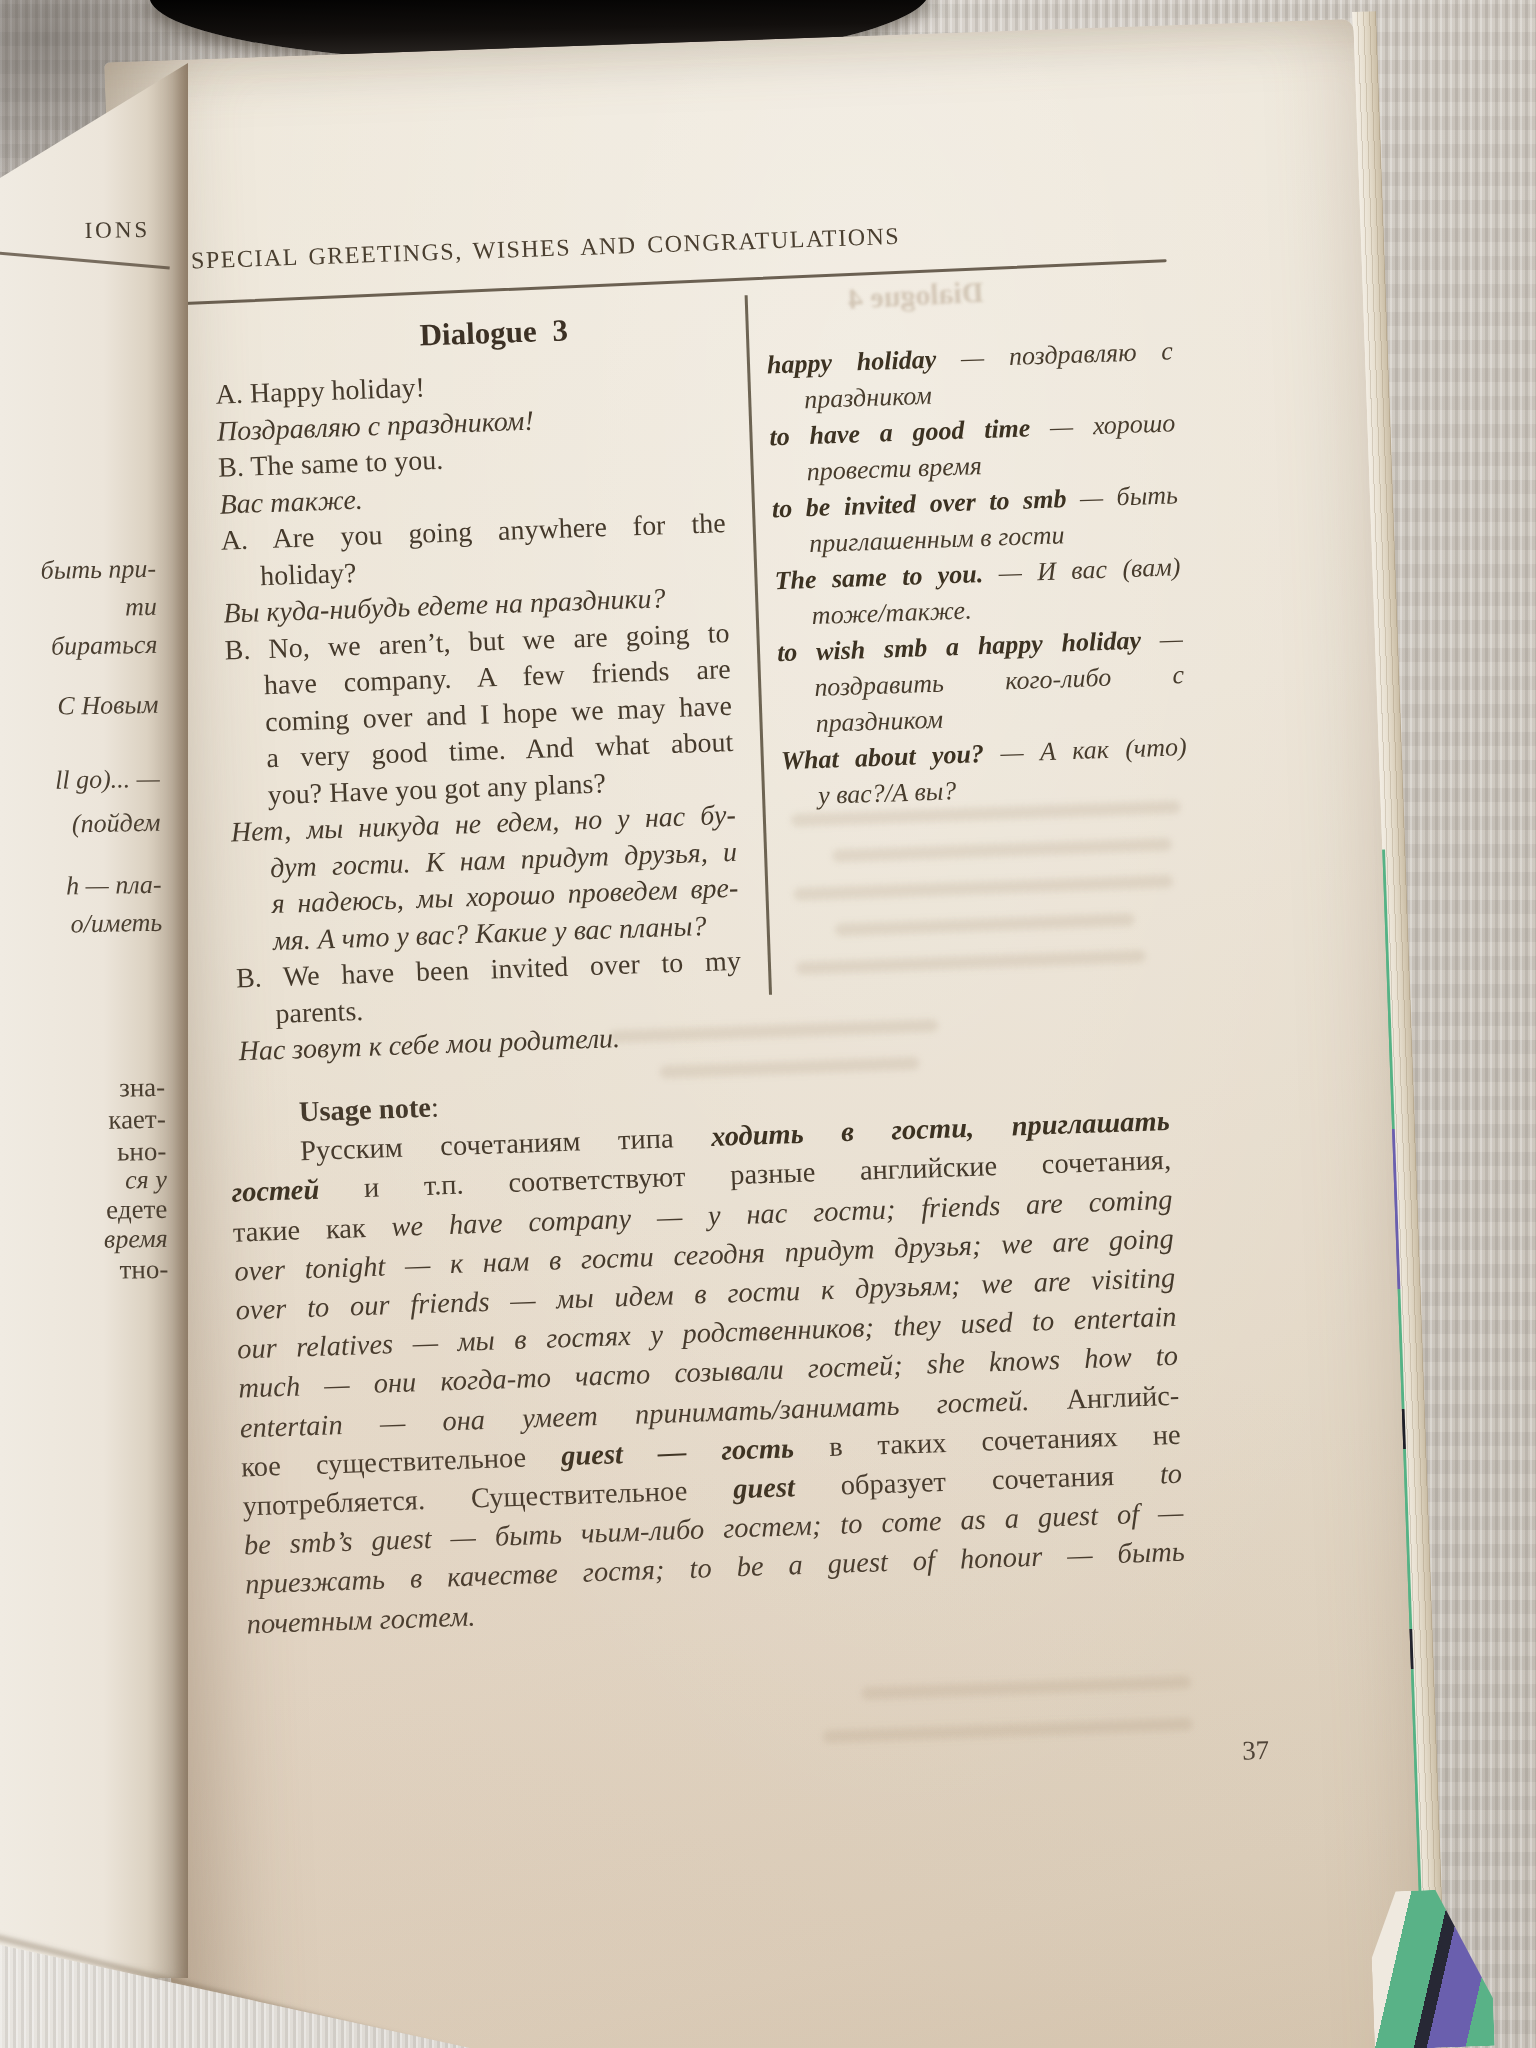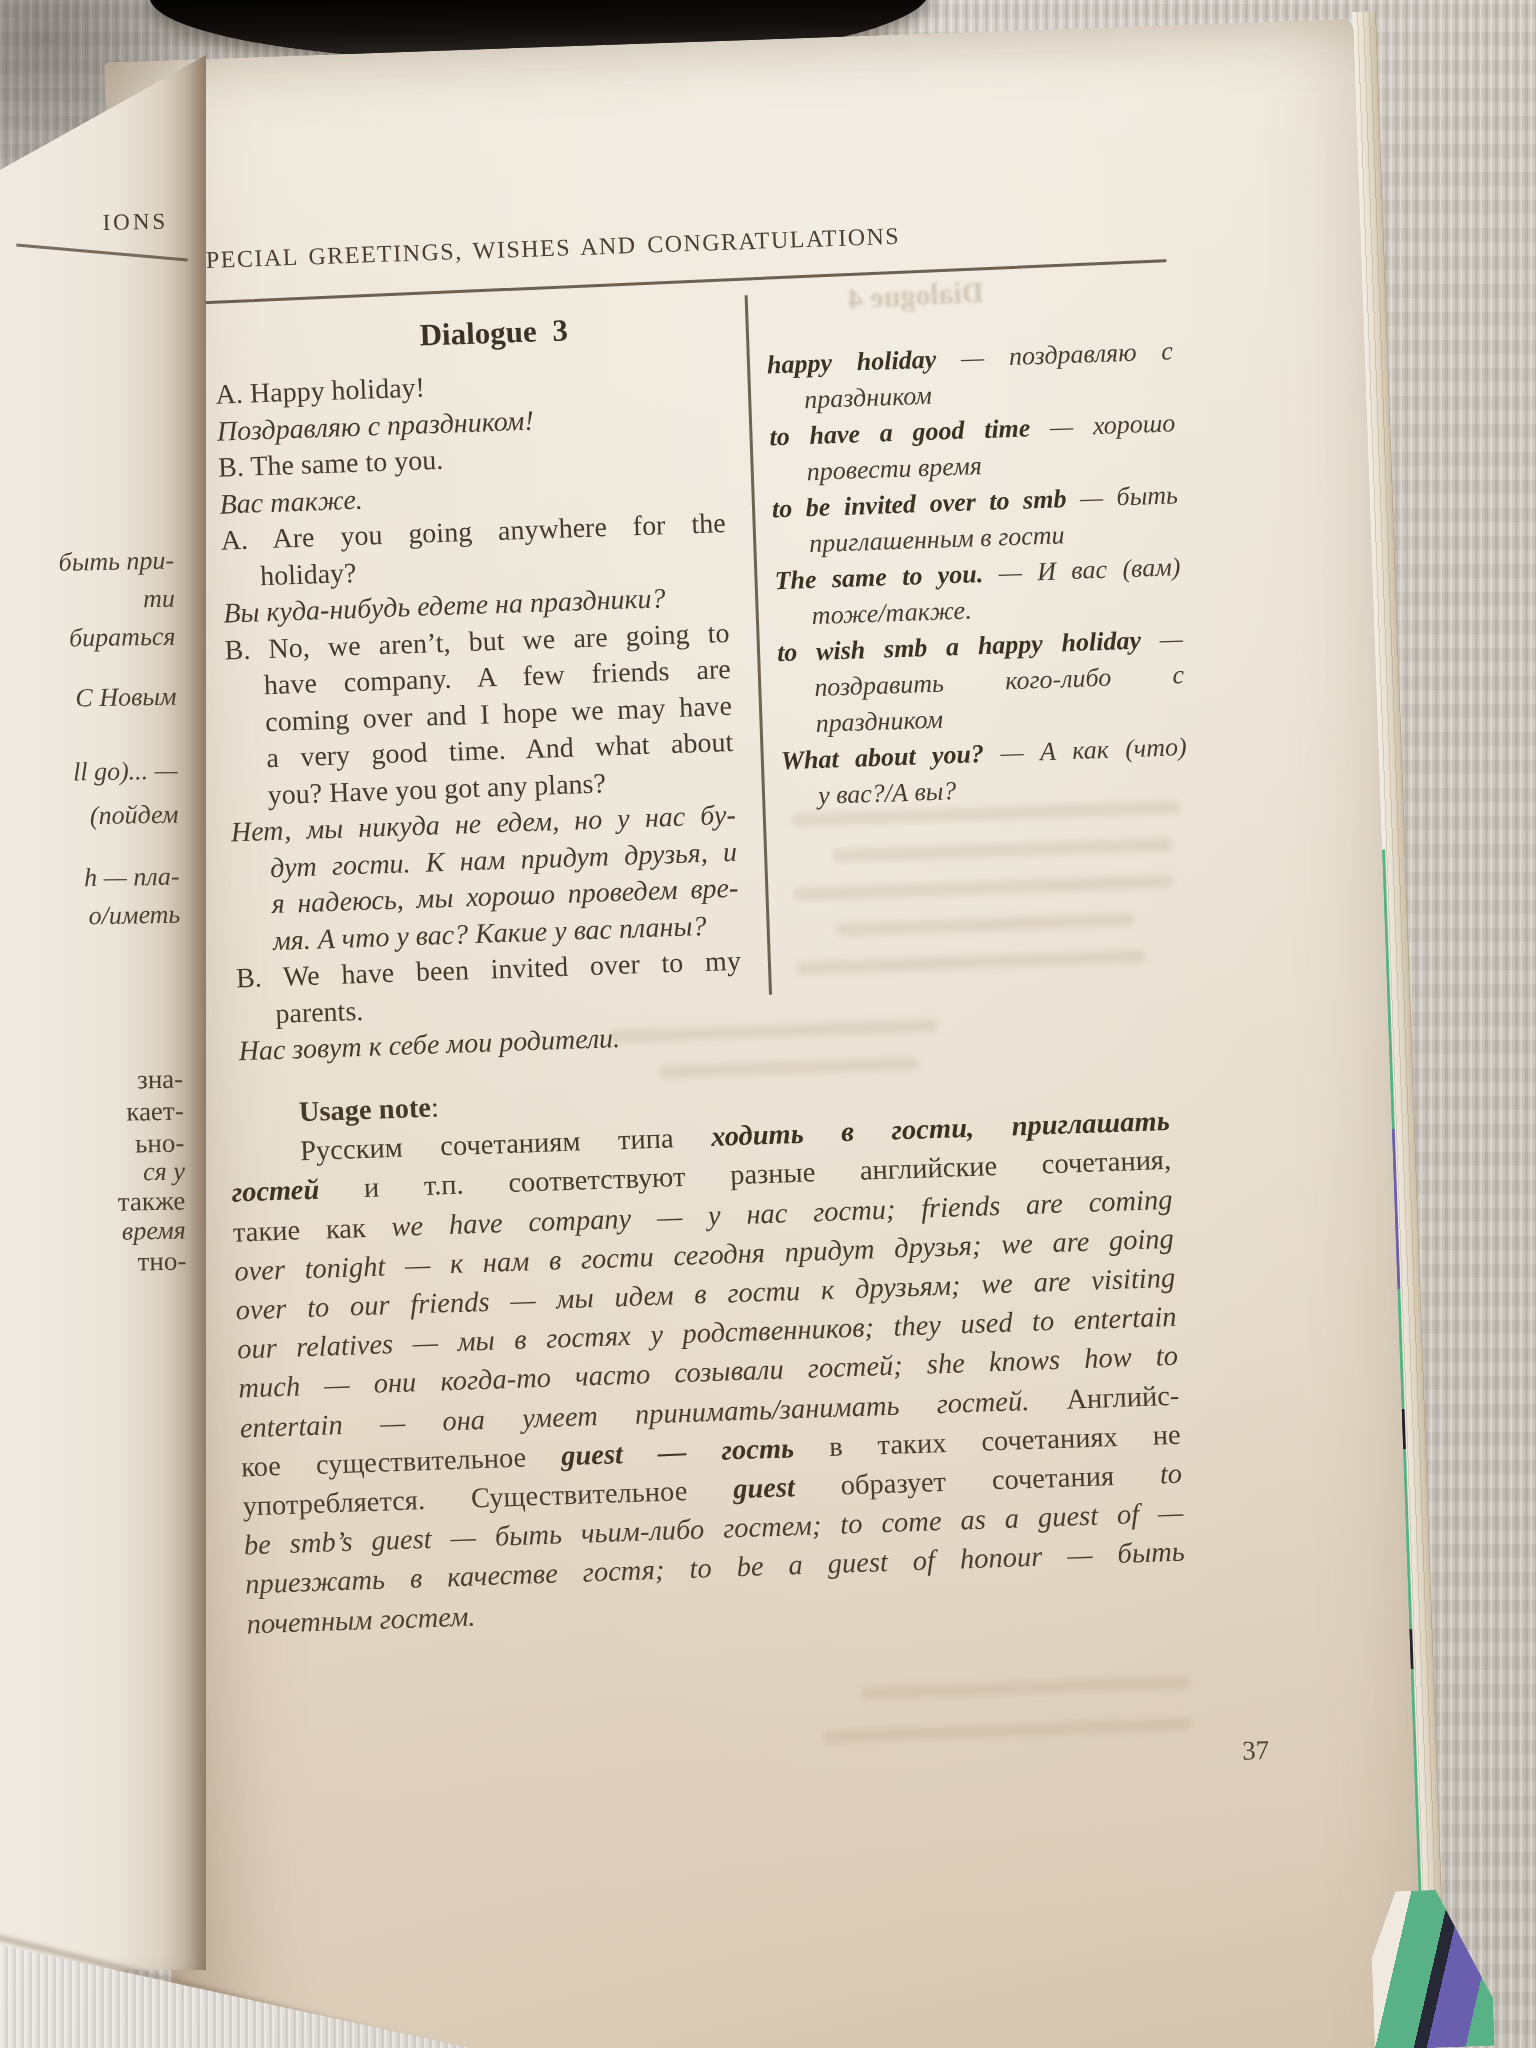--- a/index.html
+++ b/index.html
@@ -60,21 +60,21 @@
   .pgnum{position:absolute;left:1052px;top:1712px;width:80px;text-align:center;font-size:27px;color:#4a4034;}
   .ghost-title{position:absolute;left:735px;top:244px;font-weight:700;font-size:30px;
     color:rgba(150,124,94,.34);transform:scaleX(-1) rotate(1deg);filter:blur(1.6px);white-space:nowrap;}
   .gl{position:absolute;height:13px;border-radius:7px;background:rgba(152,130,102,.17);filter:blur(3px);}
   .g1{left:660px;top:775px;width:390px;} .g2{left:700px;top:812px;width:340px;}
   .g3{left:660px;top:849px;width:380px;} .g4{left:700px;top:886px;width:300px;}
   .g5{left:660px;top:923px;width:350px;} .g6{left:470px;top:985px;width:330px;}
   .g7{left:520px;top:1022px;width:260px;} .g8{left:700px;top:1650px;width:330px;}
   .g9{left:660px;top:1692px;width:370px;}
   
-  .lstrip{position:absolute;left:0;top:55px;width:206px;height:1915px;z-index:3;
+  .lstrip{position:absolute;left:0;top:63px;width:188px;height:1915px;z-index:3;
     clip-path:polygon(0 115px,100% 0,100% 100%,0 100%);
     background:linear-gradient(90deg,#f0ebe2 0%,#ece5da 55%,#dcd2c2 78%,#c0b3a1 92%,#a3917c 100%);
     box-shadow:inset -18px 0 22px -10px rgba(90,70,50,.35);}
   .lp-frags{position:absolute;inset:0;transform:rotate(-1deg);color:#4a3f31;}
   .lp-frags .frag{position:absolute;right:24px;white-space:nowrap;}
   .frag.it{font-style:italic;font-size:26px;}
   .frag.rm{font-size:27px;}
   .frag.hdr{font-size:23px;letter-spacing:3px;color:#473d30;}
   .lp-frags .frag:nth-of-type(1){top:155px;}
   .lp-frags .frag:nth-of-type(2){top:492px;}
@@ -216,21 +216,21 @@
       <div class="frag it">бираться</div>
       <div class="frag it">С Новым</div>
       <div class="frag it">ll go)... —</div>
       <div class="frag it">(пойдем</div>
       <div class="frag it">h — пла-</div>
       <div class="frag it">о/иметь</div>
       <div class="frag rm">зна-</div>
       <div class="frag rm">кает-</div>
       <div class="frag rm">ьно-</div>
       <div class="frag it">ся у</div>
-      <div class="frag rm">также</div>
+      <div class="frag rm">едете</div>
       <div class="frag it">время</div>
       <div class="frag rm">тно-</div>
     </div>
 </div>
 
 <div class="cloth-tri-edge"></div>
 <div class="cloth-tri"></div>
 <div class="cover-corner"></div>
 
 </body></html>

